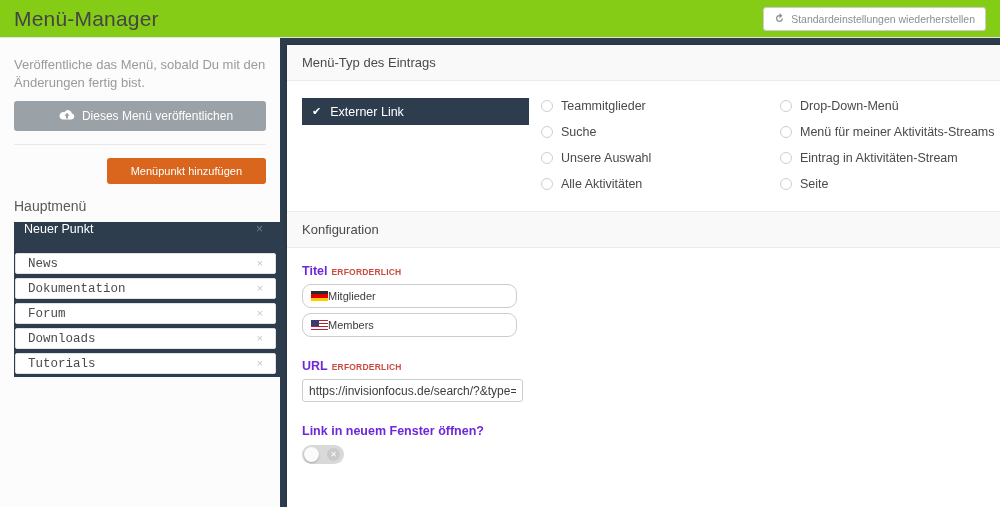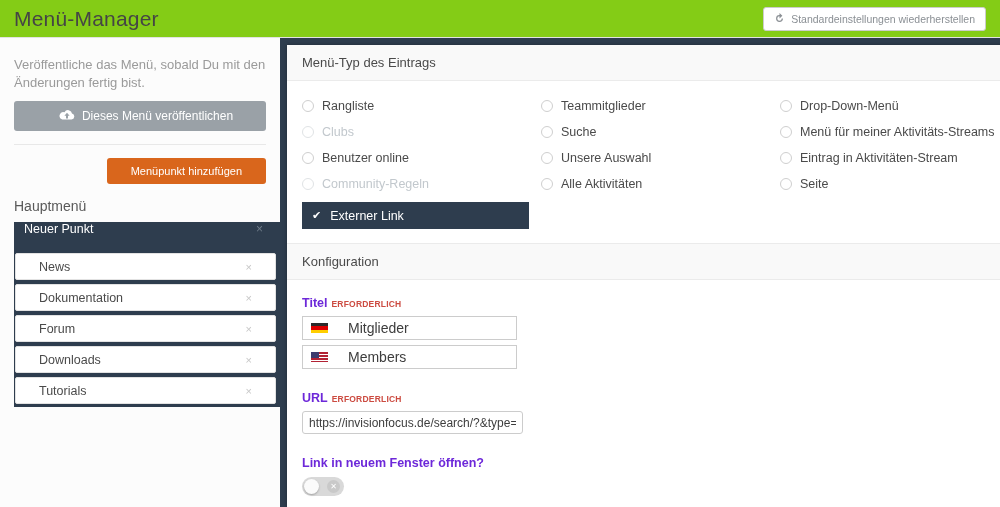--- a/index.html
+++ b/index.html
@@ -29,23 +29,23 @@
                  gap:7px; cursor:pointer; font-family:inherit;padding-left:12px; }
   .side-divider { border:none; border-top:1px solid #e8e8e8; margin:13px 0; }
   .add-row { text-align:right; }
   .add-btn { background:#d9661c; border:none; border-radius:3px; color:#fff; font-size:11px;
              padding:7px 24px; cursor:pointer; font-family:inherit; }
   .menu-caption { font-size:14px; font-weight:400; color:#595959; margin:14px 0 8px; }
   .menu-panel { background:#2e3d4e; margin:0 -14px 0 0; padding:0 4px 3px 1px; }
   .menu-head { height:27px; display:flex; align-items:flex-start; justify-content:space-between;
                padding:0 13px 0 9px; color:#fff; font-size:12.5px; }
   .menu-head .x { color:#6f7d8a; font-size:12px; cursor:pointer; }
-  .menu-item { background:#fff; border:1px solid #e2e2e2; border-radius:2px; height:27px;
+  .menu-item { background:#fff; border:1px solid #e2e2e2; border-radius:2px; height:21px;
                margin-top:4px; display:flex; align-items:center; justify-content:space-between;
-               padding:0 23px; font-size:12.5px; color:#4a4a4a; cursor:grab; }
+               padding:0 12px; font-size:12.5px; color:#4a4a4a; cursor:grab;font-family:Liberation Mono, monospace; }
   .menu-item .x { color:#c6c6c6; font-size:11px; cursor:pointer; }
 
   
   .section-head { background:#f9f9f9; border-bottom:1px solid #ebebeb; padding:10px 15px;
                   font-size:13px; color:#4a4a4a; font-weight:500; }
   .section-head.bordered-top { border-top:1px solid #ebebeb; }
   .type-area { padding:12px 15px 14px; display:flex; }
   .type-col { width:239px; flex:none; }
   .radio-row { display:flex; align-items:center; gap:8px; height:26px; cursor:pointer; }
   .radio { width:12px; height:12px; border:1px solid #cfcfcf; border-radius:50%; background:#fff; flex:none; }
@@ -55,23 +55,23 @@
   .radio-row.disabled .radio-label { color:#c2c8cd; }
   .selected-type { margin-top:5px; width:227px; height:27px; background:#2e3d4e; color:#fff;
                    display:flex; align-items:center; gap:9px; padding:0 10px; font-size:12.5px;
                    cursor:pointer; }
   .selected-type .check { font-size:11px; }
 
   
   .form { padding:13px 15px; }
   .field-label { font-size:12.5px; font-weight:700; color:#6d28d9; }
   .req { color:#cc4b41; font-size:8.5px; font-weight:700; margin-left:4px; letter-spacing:.2px; }
-  .text-input { width:215px; height:24px; border:1px solid #ccc; border-radius:0; background:#fff;
-                display:flex; align-items:center; gap:20px; padding:0 8px; margin-top:5px;
-                font-size:14px; color:#3d3d3d; }
+  .text-input { width:215px; height:24px; border:1px solid #ccc; border-radius:9px; background:#fff;
+                display:flex; align-items:center; gap:0; padding:0 8px; margin-top:5px;
+                font-size:11px; color:#3d3d3d; }
   .flag { width:17px; height:10px; flex:none; display:inline-block; position:relative; }
   .flag-de { background:linear-gradient(180deg,#2b2b2b 0 33%,#d00 33% 66%,#ffce00 66% 100%); }
   .flag-us { background:repeating-linear-gradient(180deg,#b22234 0 1.5px,#fff 1.5px 3px); }
   .flag-us::after { content:""; position:absolute; left:0; top:0; width:8px; height:5.5px; background:#3c3b6e; }
   .url-input { width:221px; height:23px; border:1px solid #ccc; border-radius:3px; margin-top:5px;
                font-size:12px; color:#3d3d3d; padding:0 6px; font-family:inherit; white-space:nowrap;
                overflow:hidden; }
   .block { margin-top:19px; }
   .toggle { margin-top:6px; width:42px; height:19px; background:#d9d9d9; border-radius:10px;
             position:relative; cursor:pointer; }
@@ -142,38 +142,20 @@
     </div>
   </aside>
 
   <main class="main">
     <div class="card">
 
       <div class="section-head">Menü-Typ des Eintrags</div>
 
       <div class="type-area">
         <div class="type-col">
-          <div>
-              <div class="radio-row">
-                <span class="radio"></span>
-                <span class="radio-label">Rangliste</span>
-              </div>
-              <div class="radio-row disabled">
-                <span class="radio"></span>
-                <span class="radio-label">Clubs</span>
-              </div>
-              <div class="radio-row">
-                <span class="radio"></span>
-                <span class="radio-label">Benutzer online</span>
-              </div>
-              <div class="radio-row disabled">
-                <span class="radio"></span>
-                <span class="radio-label">Community-Regeln</span>
-              </div>
-            </div>
           <div class="selected-type">
             <span class="check">✔</span>
             <span>Externer Link</span>
           </div>
         </div>
         <div class="type-col">
             <div>
               <div class="radio-row">
                 <span class="radio"></span>
                 <span class="radio-label">Teammitglieder</span>

